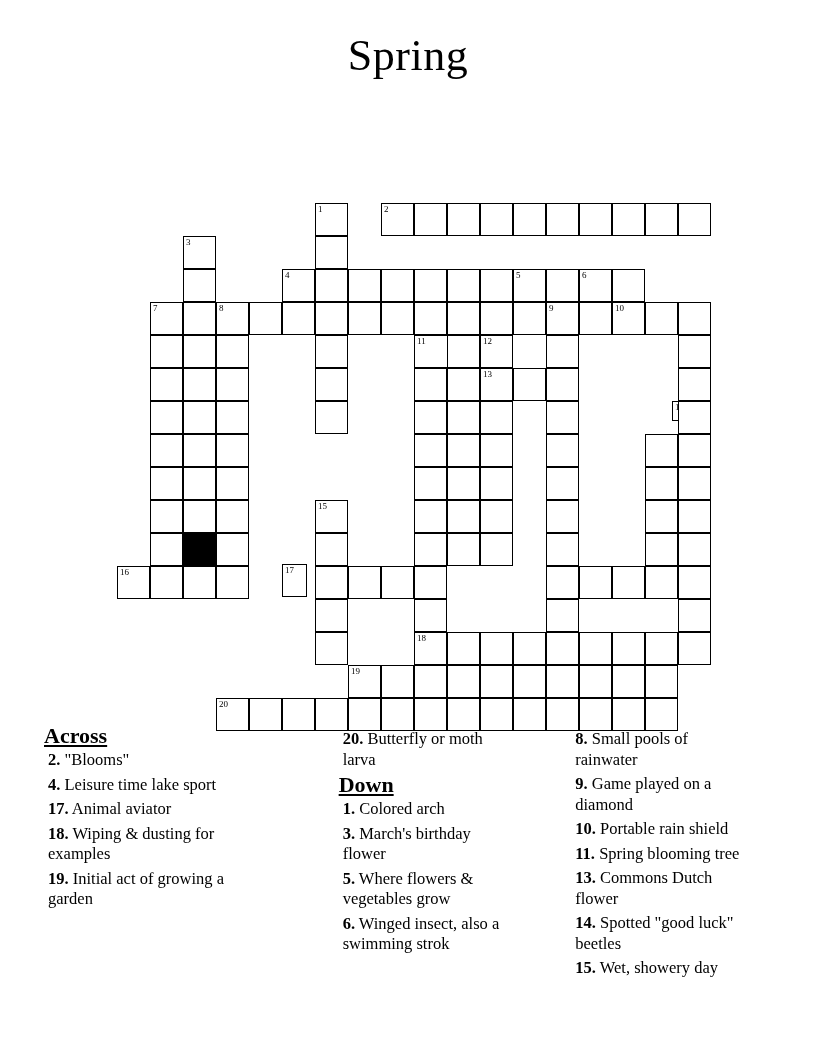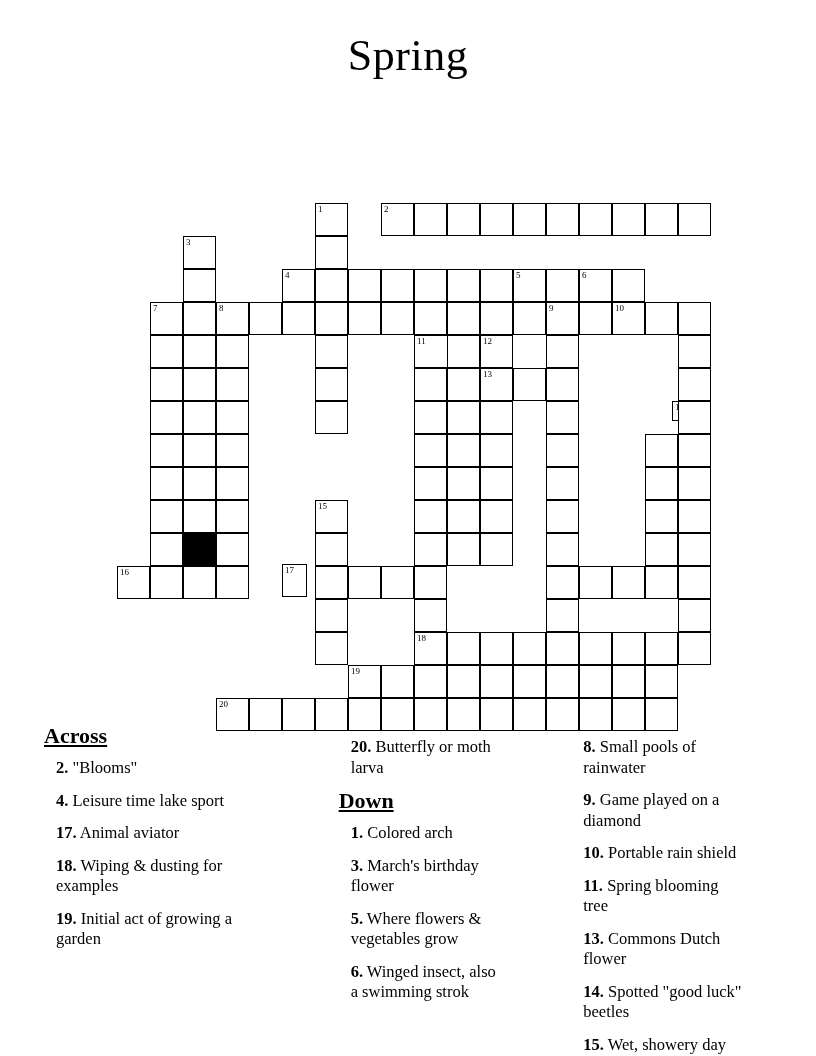--- a/index.html
+++ b/index.html
@@ -81,21 +81,21 @@
   .clue-col.col2 { padding-left: 52px; }
   .clue-col.col3 { padding-left: 42px; }
   .section-head {
     font-weight: bold;
     text-decoration: underline;
     font-size: 22px;
     line-height: 21px;
     margin-bottom: 0px;
   }
   .clue {
-    margin: 12px;
+    margin: 4px;
     padding: 0;
   }
   .clue b { font-weight: bold; }
 </style>
 </head>
 <body>
 
 <div class="page">
 
   <h1 class="title">Spring</h1>

